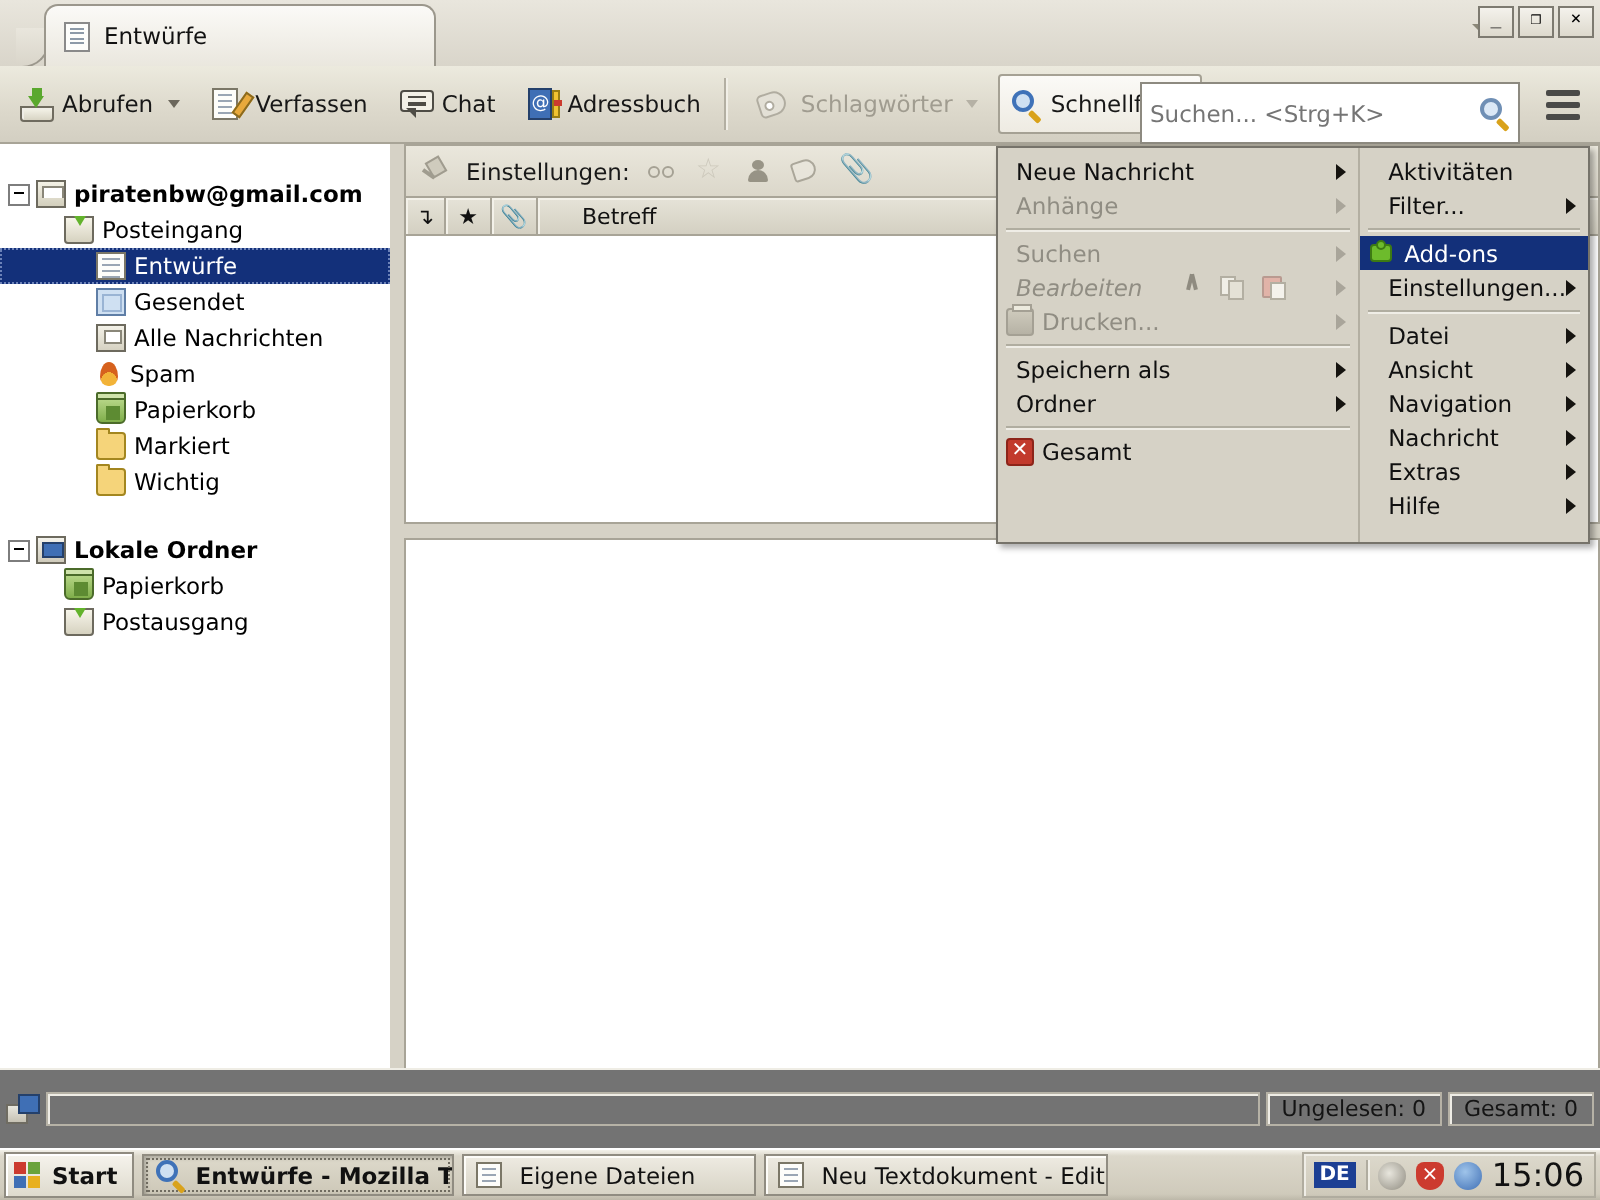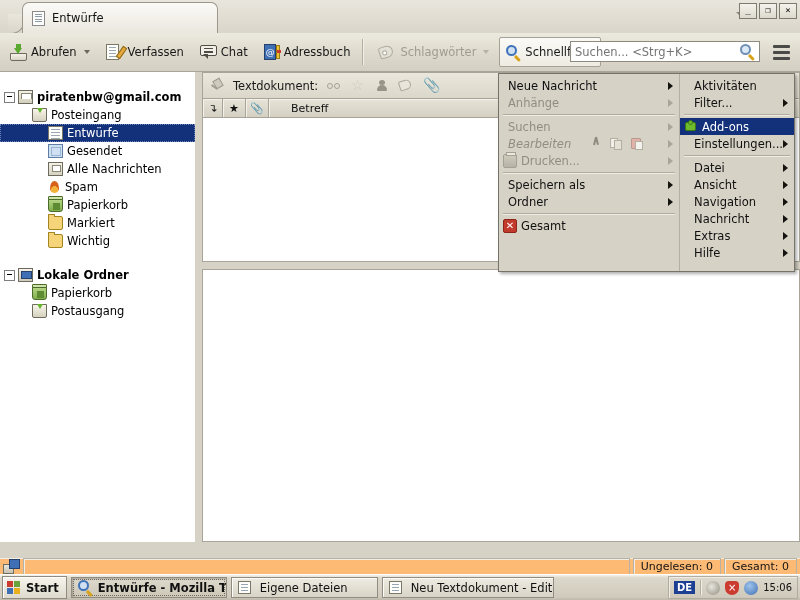--- a/index.html
+++ b/index.html
@@ -56,21 +56,21 @@
   .tbtn{display:flex;align-items:center;gap:4px;height:30px;padding:0 6px;
     font-size:11.5px;color:#171717;cursor:default;margin-left:4px;}
   .tbtn.dim{color:#a09c90;}
   .tbtn.active{background:linear-gradient(#fbfaf7,#eeebe2);
     border:1px solid #a5a194;border-radius:2px;height:28px;}
   .tbtn .caret{width:0;height:0;border-left:3px solid transparent;
     border-right:3px solid transparent;border-top:4px solid #6b675c;margin-left:3px;}
   .tbtn.dim .caret{border-top-color:#b5b1a5;}
   .tsep{width:1px;height:26px;background:#b3afa2;margin:0 6px;box-shadow:1px 0 0 #f1efe7;}
 
-  .searchwrap{position:absolute;right:40px;top:8px;width:190px;height:21px;
+  .searchwrap{position:absolute;right:40px;top:8px;width:190px;height:31px;
     background:#fff;border:1px solid #8d8a80;display:flex;align-items:center;
     padding:0 4px;box-sizing:border-box;justify-content:center;}
   .searchwrap input{border:none;outline:none;flex:1;font-size:11.5px;
     font-family:inherit;color:#6d6a62;background:transparent;padding:0;}
   .hamburger{position:absolute;right:7px;top:8px;width:23px;height:22px;
     display:flex;flex-direction:column;justify-content:center;gap:3px;padding:0 3px;box-sizing:border-box;}
   .hamburger i{display:block;height:3px;background:#4a4a48;border-radius:1px;}
 
   
   .ico{flex:none;display:inline-block;position:relative;}
@@ -165,22 +165,22 @@
     justify-content:center;box-shadow:inset 1px 1px 0 #f3f1e9;font-size:11px;color:#111;}
   .colcell.subj{flex:1;justify-content:flex-start;padding-left:22px;}
   .msglist{position:absolute;left:0;top:46px;right:0;bottom:0;background:#fff;
     border:1px solid #a8a497;border-top:none;box-sizing:border-box;}
 
   .hsplit{position:absolute;left:202px;top:262px;right:0;height:7px;background:#d6d2c6;}
   .readpane{position:absolute;left:202px;top:269px;right:0;bottom:58px;
     background:#fff;border:1px solid #a8a497;box-sizing:border-box;}
 
   
-  .statusbar{position:absolute;left:0;bottom:26px;width:800px;height:16px;
-    background:#fdba74;border-top:1px solid #efede5;display:flex;align-items:center;padding:0 3px;box-sizing:border-box;gap:3px;}
+  .statusbar{position:absolute;left:0;bottom:26px;width:800px;height:40px;
+    background:#737373;border-top:1px solid #efede5;display:flex;align-items:center;padding:0 3px;box-sizing:border-box;gap:3px;}
   .st-ico{width:17px;height:15px;position:relative;flex:none;}
   .st-ico:before{content:"";position:absolute;left:0;bottom:0;width:11px;height:10px;background:linear-gradient(#e8e6dd,#c6c2b4);border:1px solid #6f6c62;box-sizing:border-box;}
   .st-ico:after{content:"";position:absolute;right:0;top:0;width:11px;height:10px;background:#3f6fb5;border:1px solid #24406b;box-sizing:border-box;}
   .st-panel{height:17px;border:1px solid #b6b2a6;box-shadow:inset 1px 1px 0 #efede6;
     display:flex;align-items:center;padding:0 7px;font-size:11px;color:#141414;box-sizing:border-box;}
   .st-panel.grow{flex:1;}
 
   
   .taskbar{position:absolute;left:0;bottom:0;width:800px;height:26px;
     background:linear-gradient(#f3f1ea,#dcd8cb 12%,#cfcabb 88%,#bdb8a9);
@@ -198,21 +198,21 @@
     background:linear-gradient(#eeebe2,#d8d4c6);border:1px solid #908c81;
     box-shadow:inset 1px 1px 0 #fdfcf8;font-size:11.5px;color:#111;
     white-space:nowrap;overflow:hidden;box-sizing:border-box;}
   .tbtn2.act{background:linear-gradient(#dedacc,#cdc8b8);
     box-shadow:inset 1px 1px 2px rgba(0,0,0,.25);font-weight:bold;
     outline:1px dotted #6f6b60;outline-offset:-3px;}
   .tray{margin-left:auto;height:21px;display:flex;align-items:center;gap:5px;
     padding:0 5px;border:1px solid #b0ac9f;box-shadow:inset 1px 1px 0 #efede6;}
   .de{background:#1c3f94;color:#fff;font-size:10px;padding:1px 3px;font-weight:bold;}
   .traysep{width:1px;height:15px;background:#b0ac9f;box-shadow:1px 0 0 #f2f0e8;}
-  .tray .clock{font-size:10px;color:#111;}
+  .tray .clock{font-size:16px;color:#111;}
   .tico{width:14px;height:14px;border-radius:50%;position:relative;}
   .tico.spk{background:radial-gradient(circle at 40% 40%,#e8e6dd,#8f8b80);}
   .tico.shield{background:#cc3b2f;border-radius:4px 4px 7px 7px;}
   .tico.shield:after{content:"×";position:absolute;left:0;right:0;text-align:center;color:#fff;font-size:10px;line-height:13px;}
   .tico.net{background:radial-gradient(circle at 40% 35%,#9fc4ea,#3f6fb5);}
 
   
   .menupop{position:absolute;left:498px;top:73px;width:297px;height:199px;
     background:#d6d2c6;border:1px solid #76736a;box-shadow:2px 2px 3px rgba(0,0,0,.32);
     display:flex;box-sizing:border-box;}
@@ -426,21 +426,21 @@
           <span class="fico fi-inbox"></span>
           <span>Postausgang</span>
         </div>
       </div>
   </div>
   <div class="vsplit"></div>
 
   <div class="msgpane">
     <div class="qfbar">
       <span class="qf-pin"></span>
-      <span class="lbl">Textdokument:</span>
+      <span class="lbl">Einstellungen:</span>
       <span class="qfi qfi-unread"></span>
       <span class="qfi qfi-star">☆</span>
       <span class="qfi qfi-contact"></span>
       <span class="qfi qfi-tag"></span>
       <span class="qfi qfi-clip">📎</span>
     </div>
     <div class="colhdr">
       <div class="colcell" style="width:19px">↴</div>
       <div class="colcell" style="width:22px">★</div>
       <div class="colcell" style="width:22px">📎</div>

